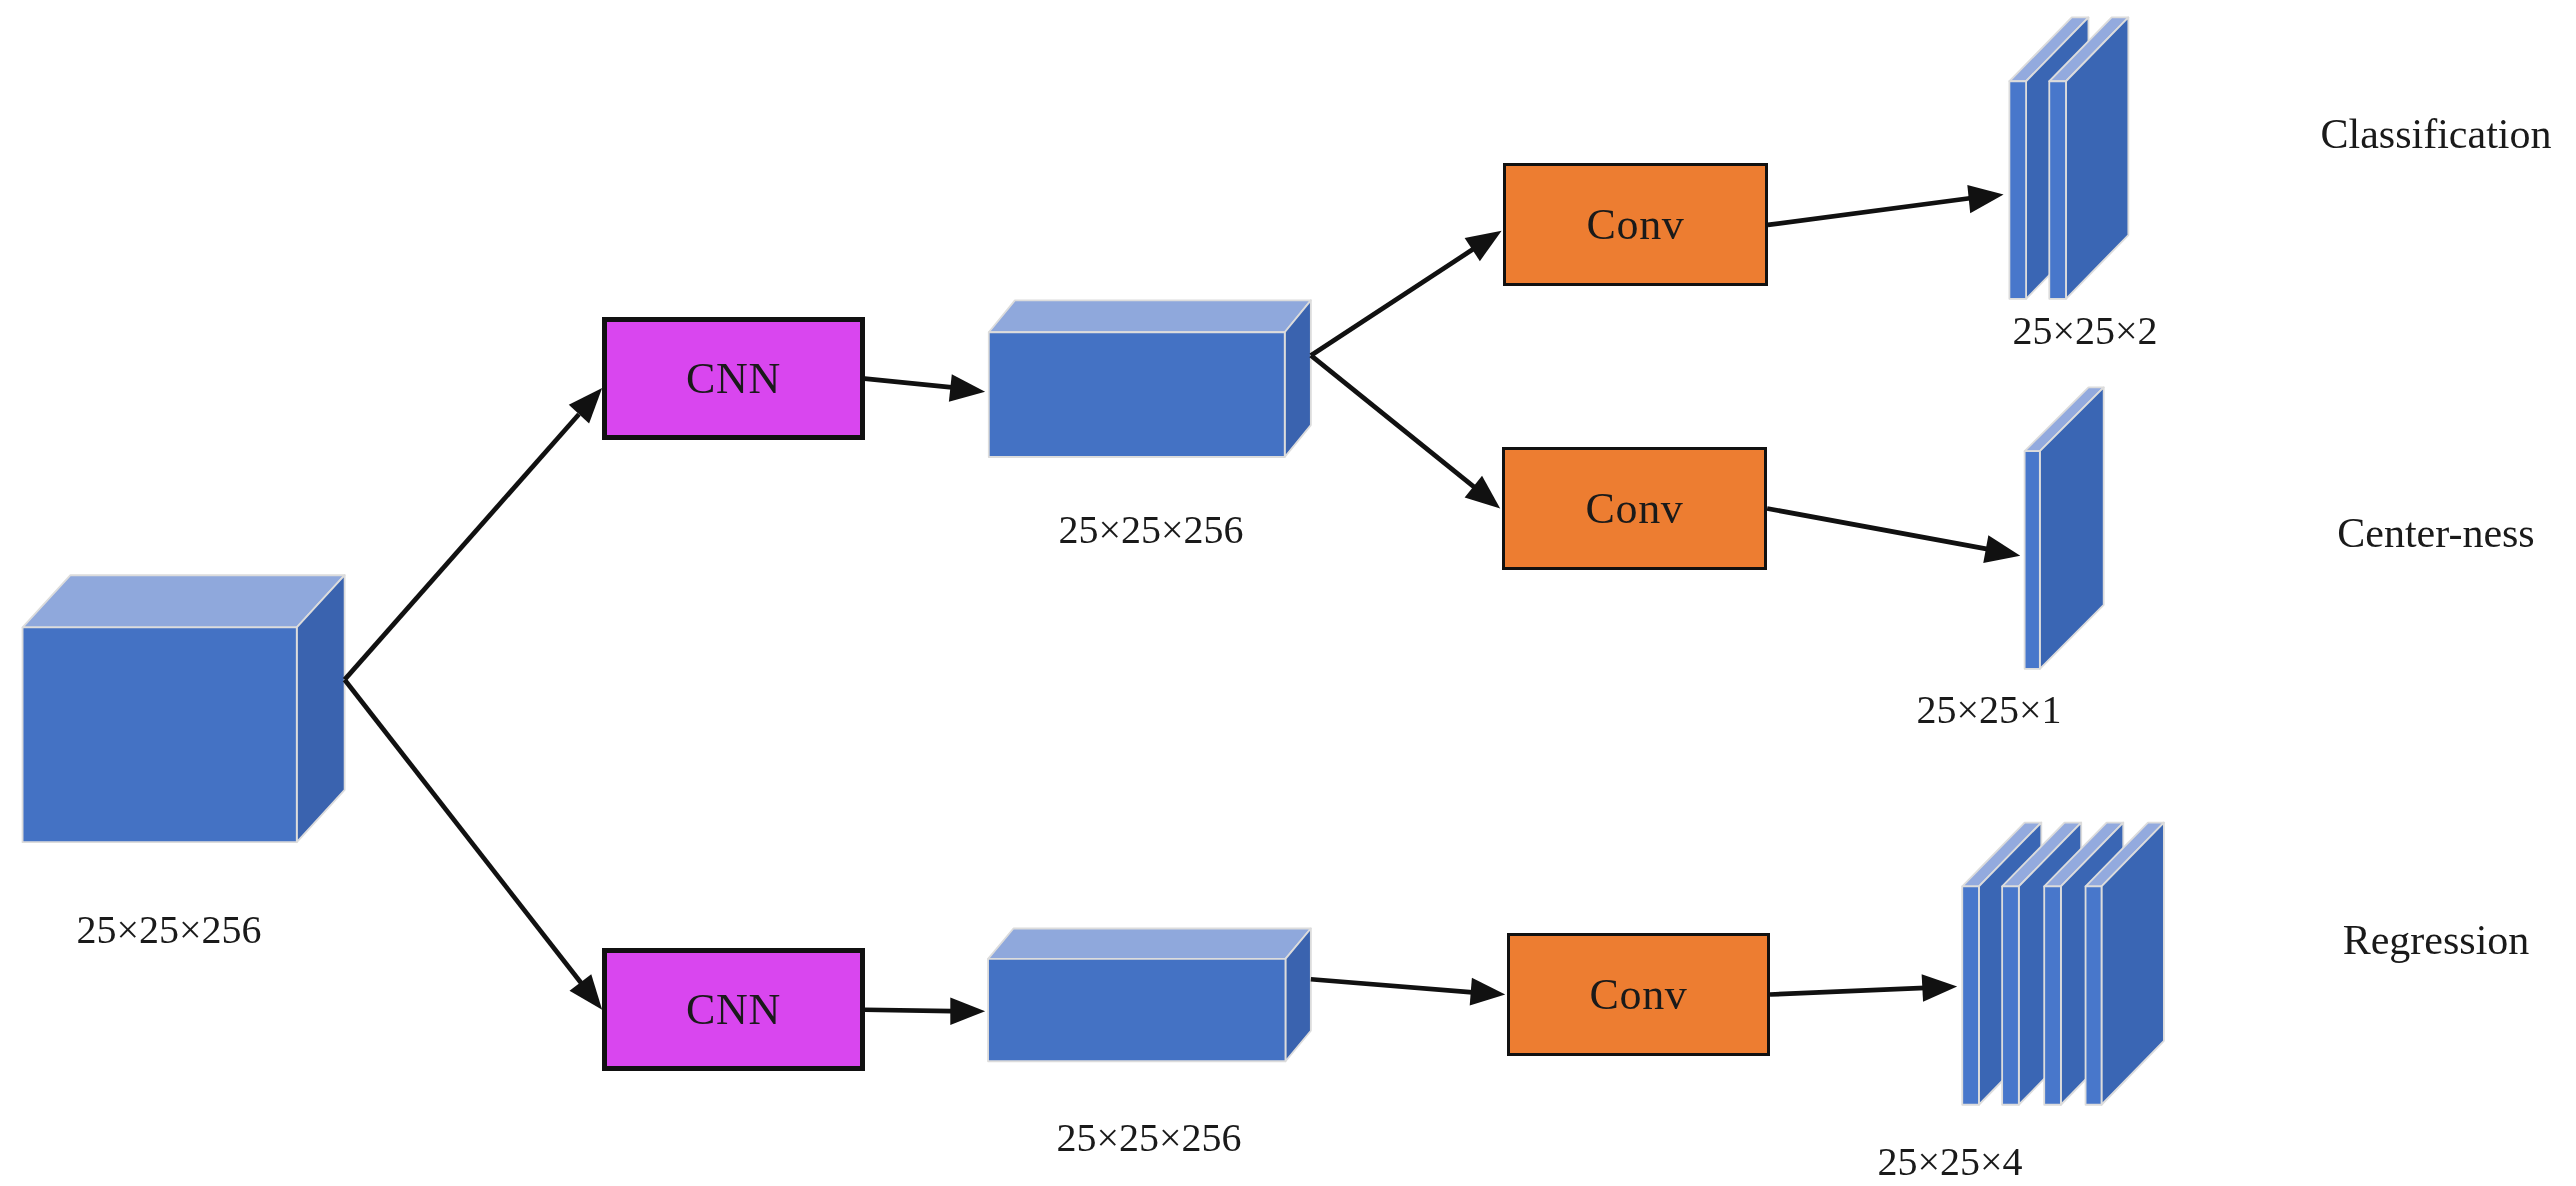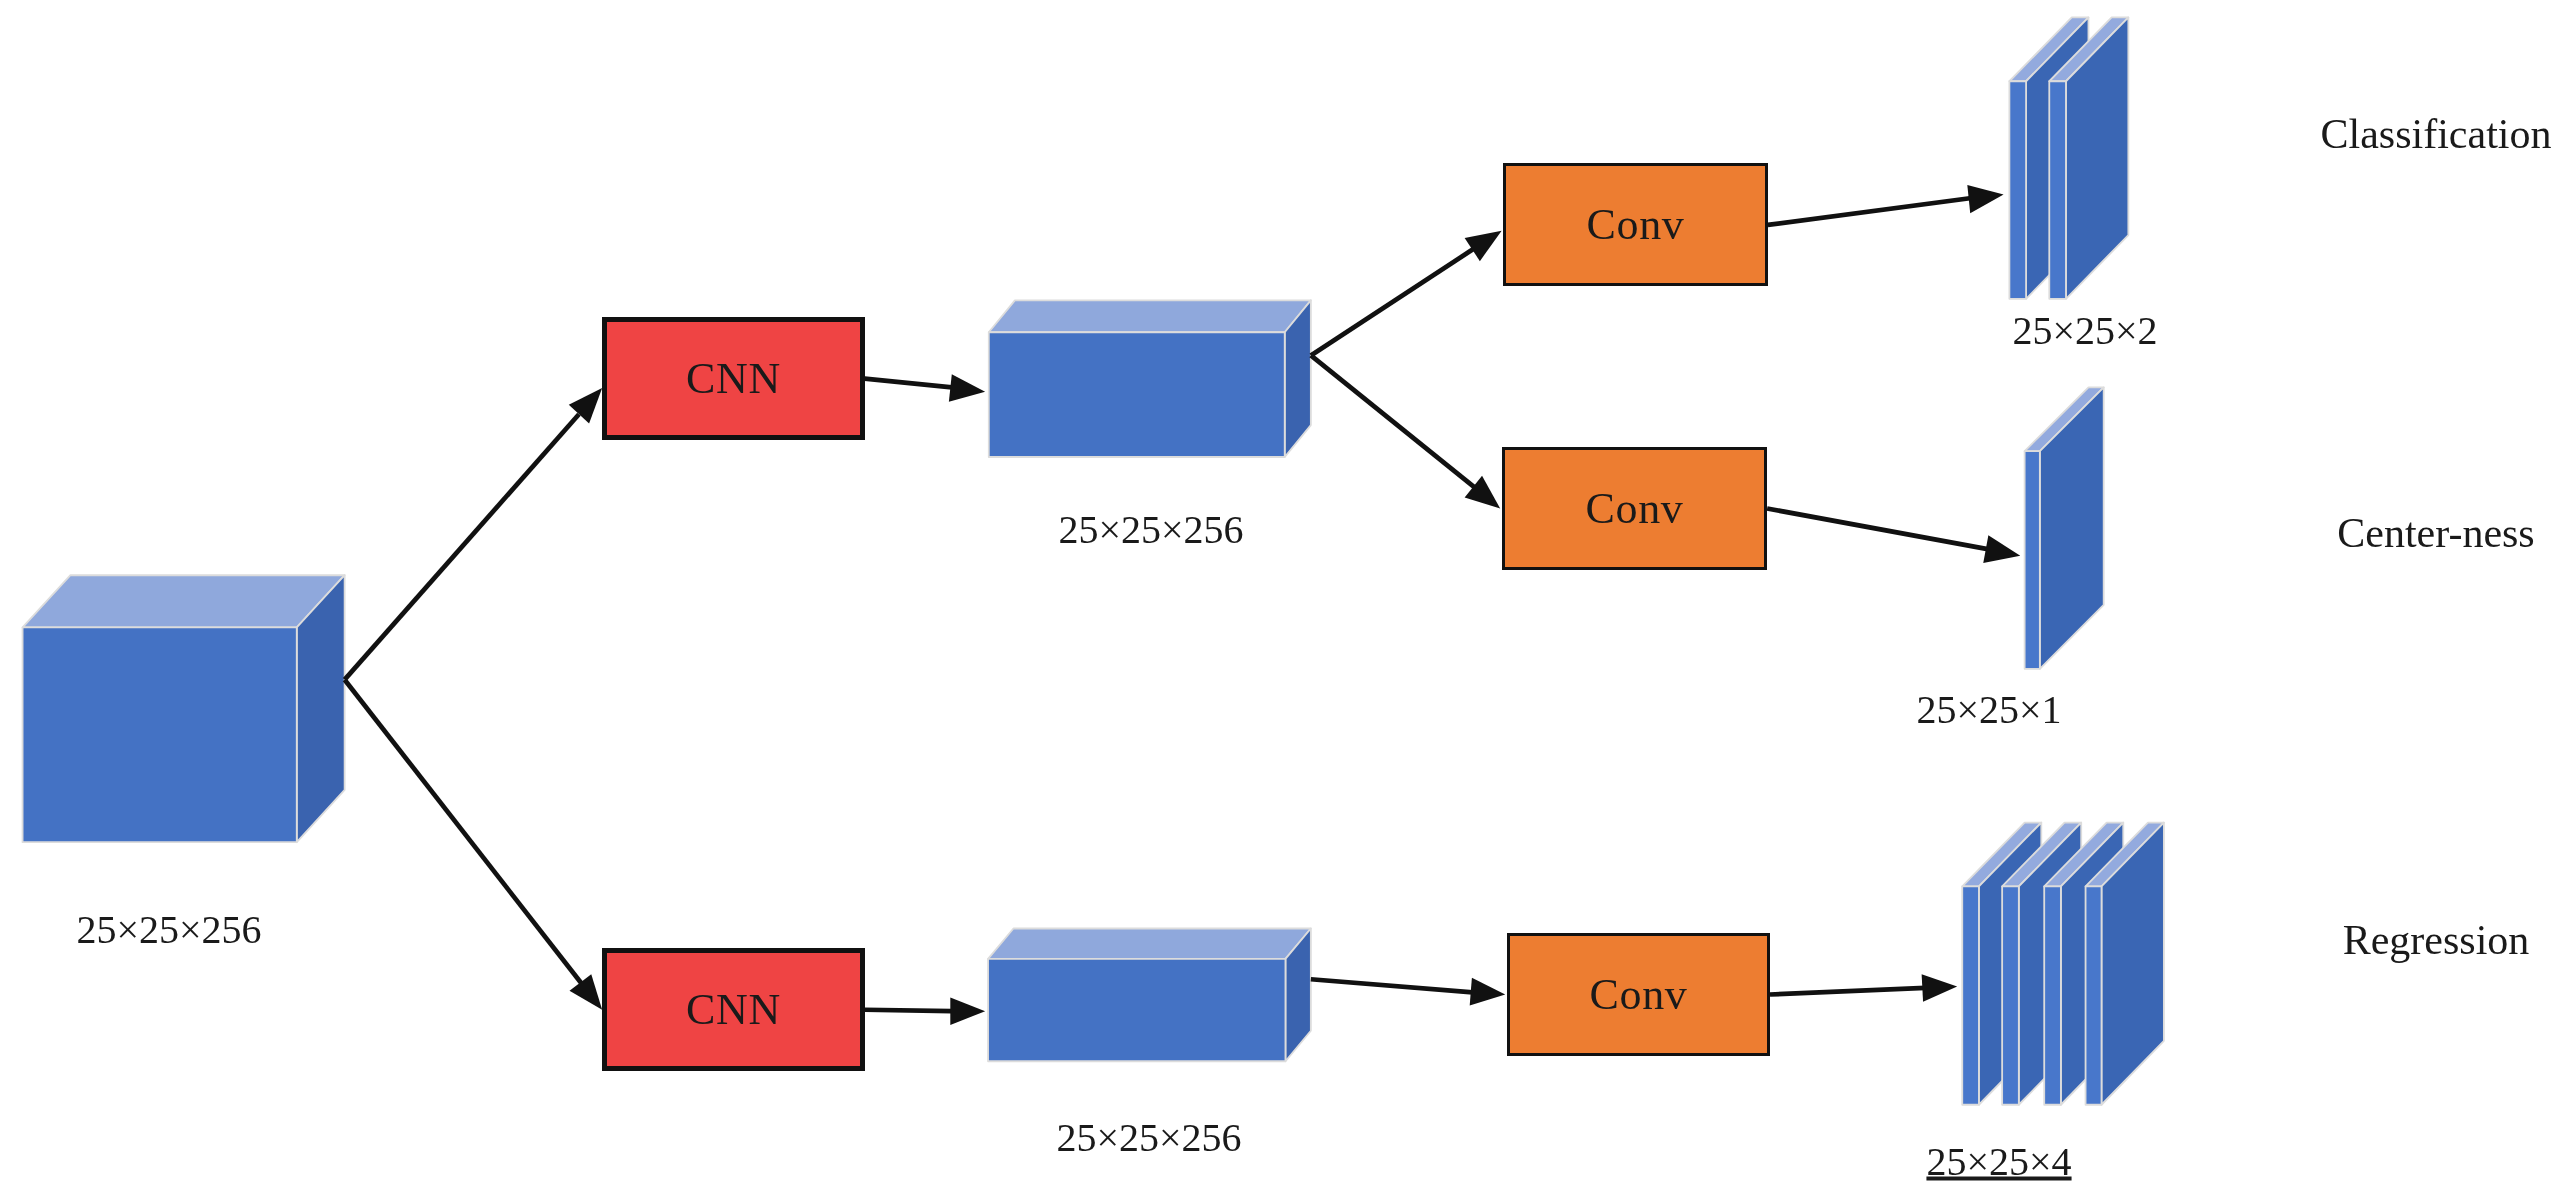--- a/index.html
+++ b/index.html
@@ -15,21 +15,21 @@
   .node-box {
     position: absolute;
     box-sizing: border-box;
     display: flex;
     align-items: center;
     justify-content: center;
     font-size: 44px;
     color: #1a1a1a;
     letter-spacing: 0.7px;
   }
-  .cnn-box  { border: 5.8px solid #111111; background: #ef4444; }
+  .cnn-box  { border: 5.8px solid #111111; background: #d946ef; }
   .conv-box { border: 3.6px solid #111111; background: #ED7D31; }
   .lbl {
     position: absolute;
     transform: translate(-50%, -50%);
     white-space: nowrap;
     color: #1a1a1a;
     font-size: 40px;
   }
   .annotation { font-size: 42px; }
   polygon.face { stroke: #DCDCDC; stroke-width: 2.5; stroke-linejoin: round; }
@@ -159,20 +159,20 @@
   </div>
   <div class="node-box conv-box" style="left: 1507px; top: 933px; width: 263px; height: 123px; background: rgb(237, 125, 49);">
     <span>Conv</span>
   </div>
 
   <div class="lbl" style="left:169px; top:929px;">25×25×256</div>
   <div class="lbl" style="left:1151px; top:529px;">25×25×256</div>
   <div class="lbl" style="left:1149px; top:1137px;">25×25×256</div>
   <div class="lbl" style="left:2085px; top:330px;">25×25×2</div>
   <div class="lbl" style="left:1989px; top:709px;">25×25×1</div>
-  <div class="lbl" style="left:1999px; top:1161px;text-decoration:underline;">25×25×4</div>
+  <div class="lbl" style="left:1950px; top:1161px;">25×25×4</div>
 
   <div class="lbl annotation" style="left:2436px; top:134px;">Classification</div>
   <div class="lbl annotation" style="left:2436px; top:497px;margin-top:36px;">Center-ness</div>
   <div class="lbl annotation" style="left:2436px; top:940px;">Regression</div>
 
 </div>
 
 
 </body></html>

